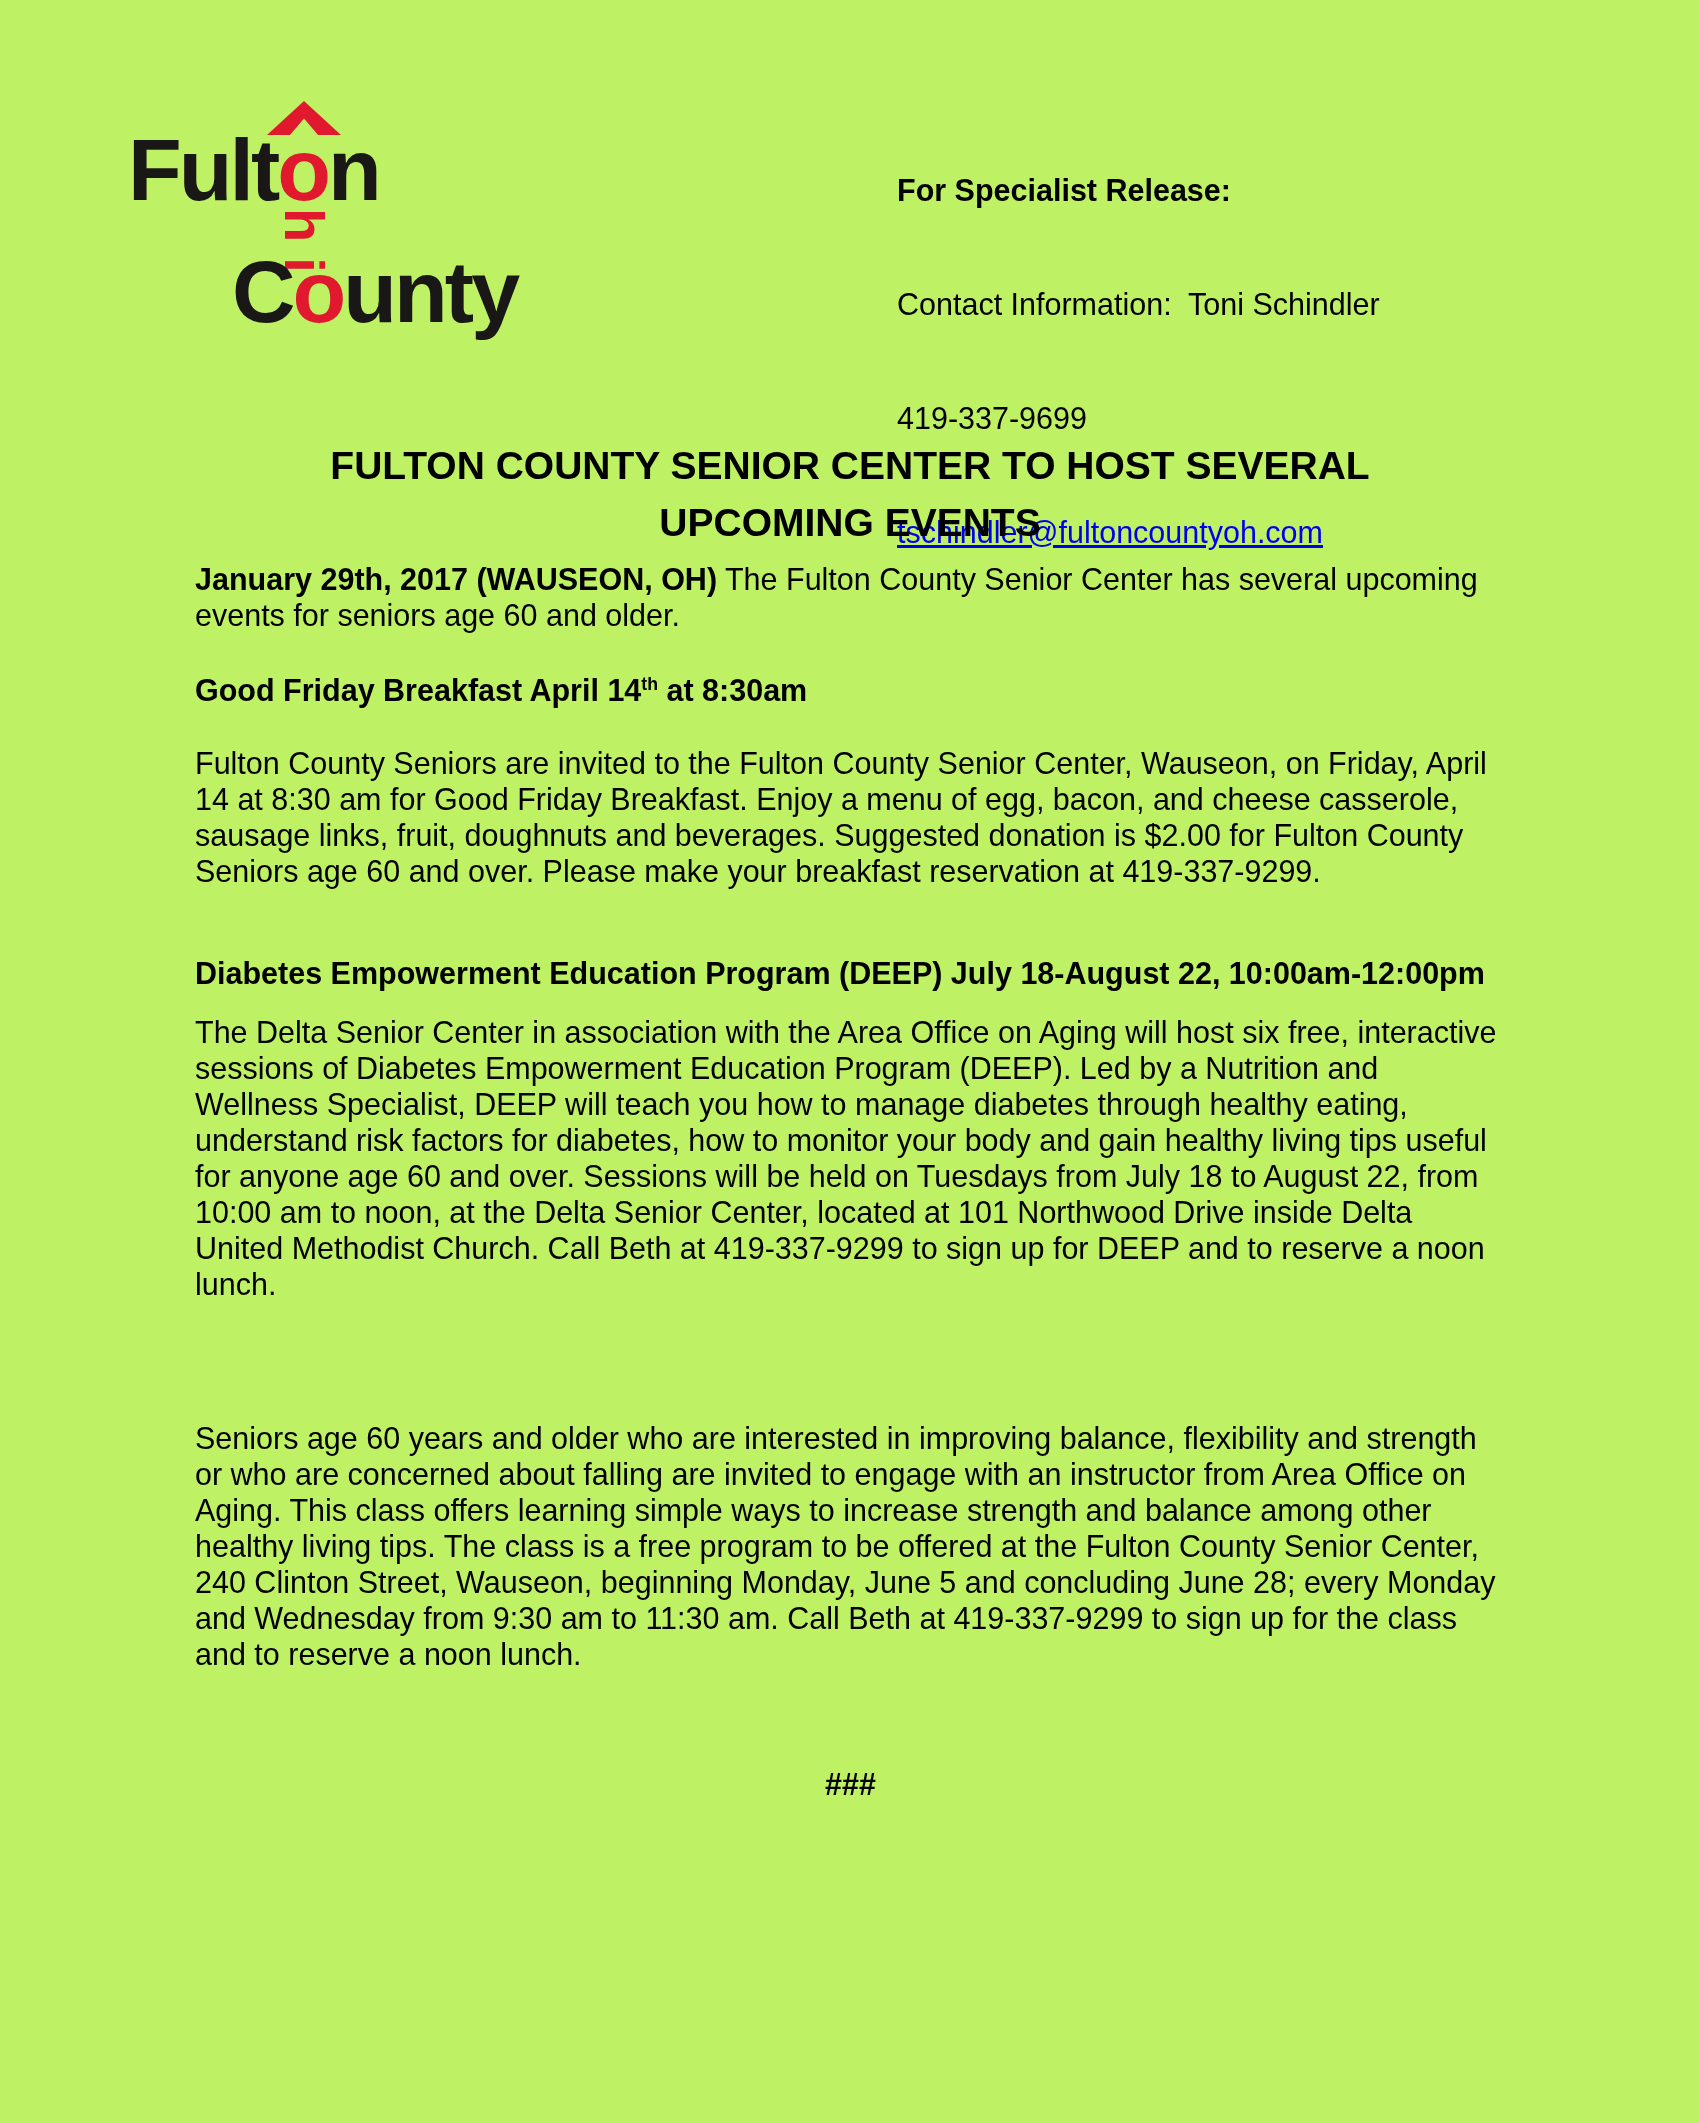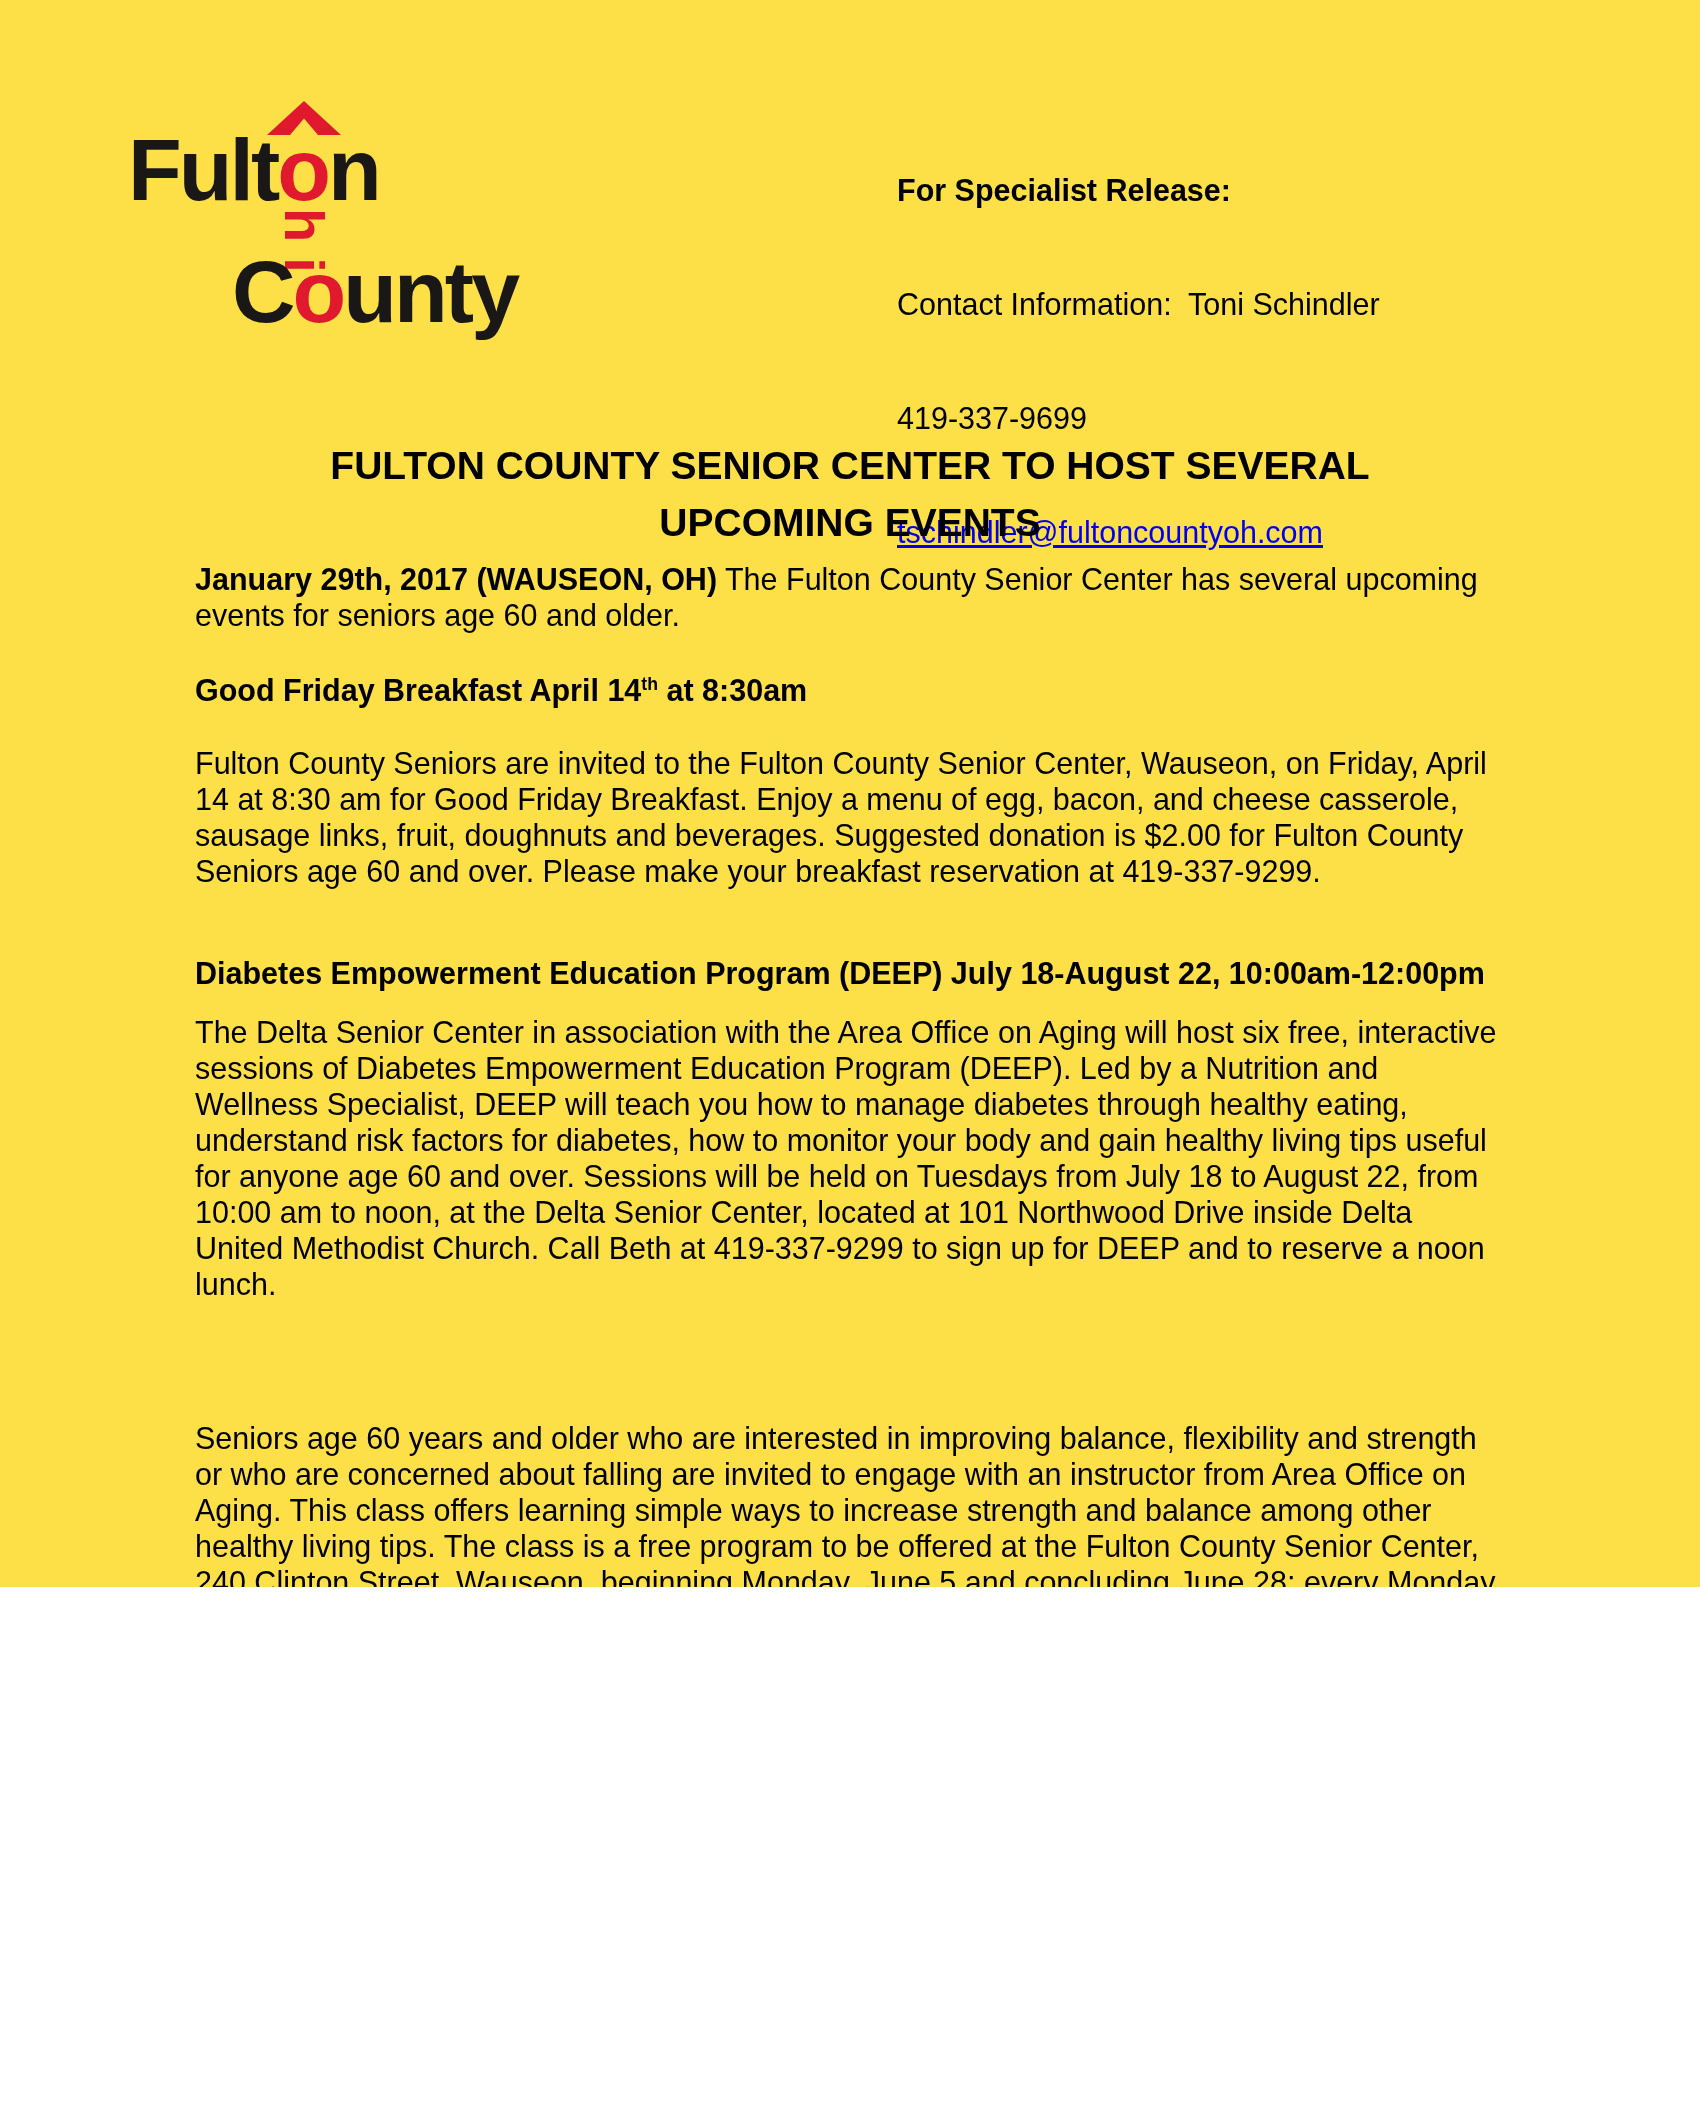--- a/index.html
+++ b/index.html
@@ -1,20 +1,20 @@
 <!DOCTYPE html>
 <html style="--logo-red: #e0192f; --link-blue: #0000ee;"><head>
 <meta charset="utf-8">
 <style>
   html, body { margin: 0; padding: 0; background: #ffffff; }
   .page {
     position: relative;
     width: 1700px;
-    height: 1587px;
-    background: #fde047;
+    height: 2123px;
+    background: #bef264;
     font-family: "Liberation Sans", "DejaVu Sans", sans-serif;
     color: #000000;
     overflow: hidden;
   }
 
   
   .logo { position: absolute; left: 128px; top: 68px; width: 430px; height: 270px; }
   .logo-line { position: absolute; font-weight: bold; font-size: 88px; line-height: 1; letter-spacing: -3px; color: #1a1717; white-space: nowrap; }
   .logo-line1 { left: 0; top: 58px; }
   .logo-line2 { left: 104px; top: 180px; }

